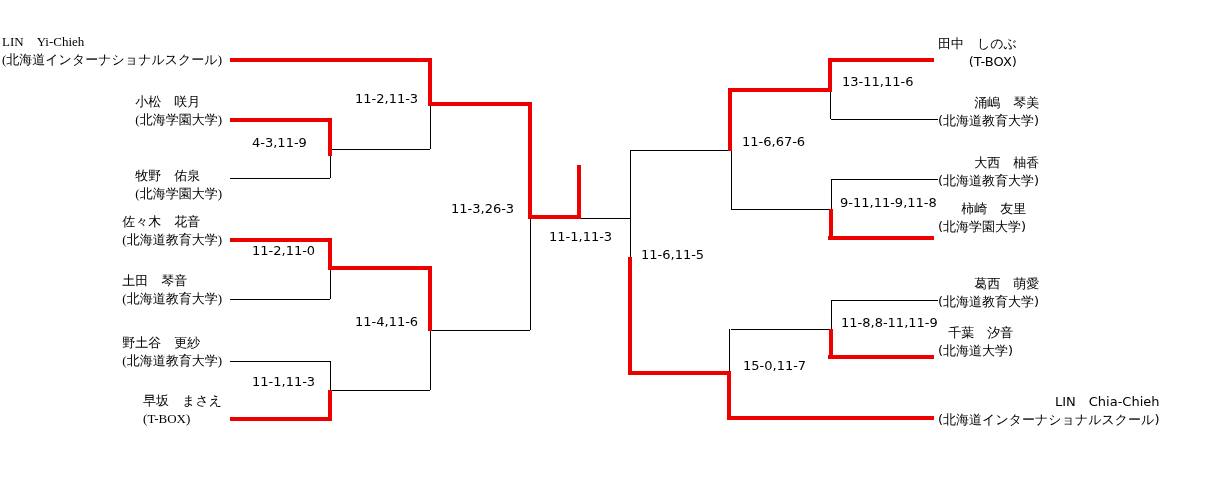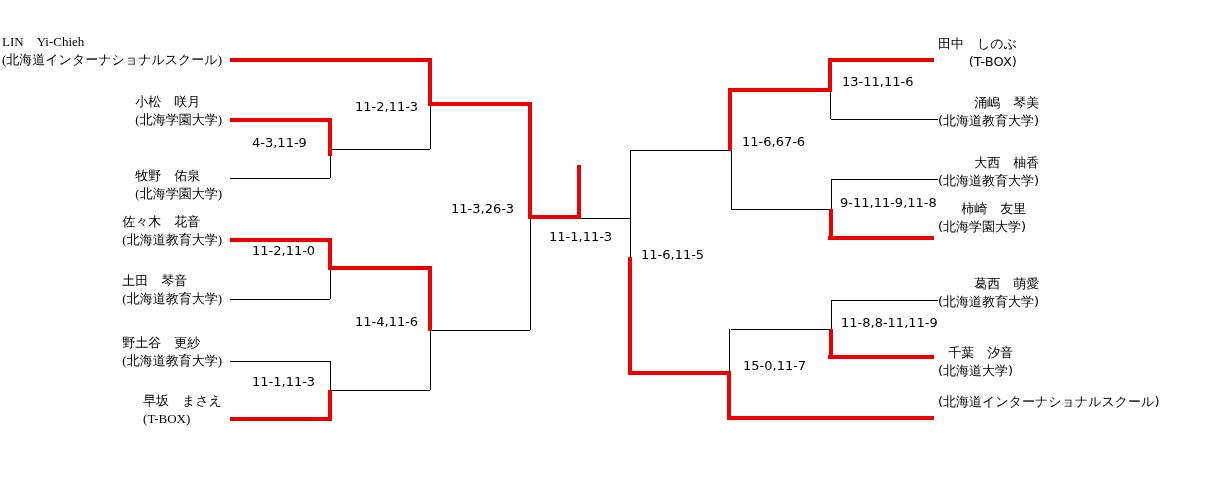--- a/index.html
+++ b/index.html
@@ -66,29 +66,30 @@
     <div>(北海道教育大学)</div>
   </div>
   <div class="player right" style="top:200px">
     <div>柿崎　友里</div>
     <div>(北海学園大学)</div>
   </div>
   <div class="player right" style="top:275px">
     <div>葛西　萌愛</div>
     <div>(北海道教育大学)</div>
   </div>
-  <div class="player right" style="top:344px">
+  <div class="player right" style="top:324px">
     <div>千葉　汐音</div>
     <div>(北海道大学)</div>
   </div>
   <div class="player right" style="top:393px">
+    <div>LIN　Chia-Chieh</div>
     <div>(北海道インターナショナルスクール)</div>
   </div>
 
-  <div class="score" style="left:355px;top:100px">11-2,11-3</div>
+  <div class="score" style="left:355px;top:92px">11-2,11-3</div>
   <div class="score" style="left:252px;top:136px">4-3,11-9</div>
   <div class="score" style="left:252px;top:244px">11-2,11-0</div>
   <div class="score" style="left:252px;top:375px">11-1,11-3</div>
   <div class="score" style="left:355px;top:315px">11-4,11-6</div>
   <div class="score" style="left:451px;top:202px">11-3,26-3</div>
   <div class="score" style="left:549px;top:230px">11-1,11-3</div>
   <div class="score" style="left:842px;top:75px">13-11,11-6</div>
   <div class="score" style="left:742px;top:135px">11-6,67-6</div>
   <div class="score" style="left:840px;top:196px">9-11,11-9,11-8</div>
   <div class="score" style="left:841px;top:316px">11-8,8-11,11-9</div>

